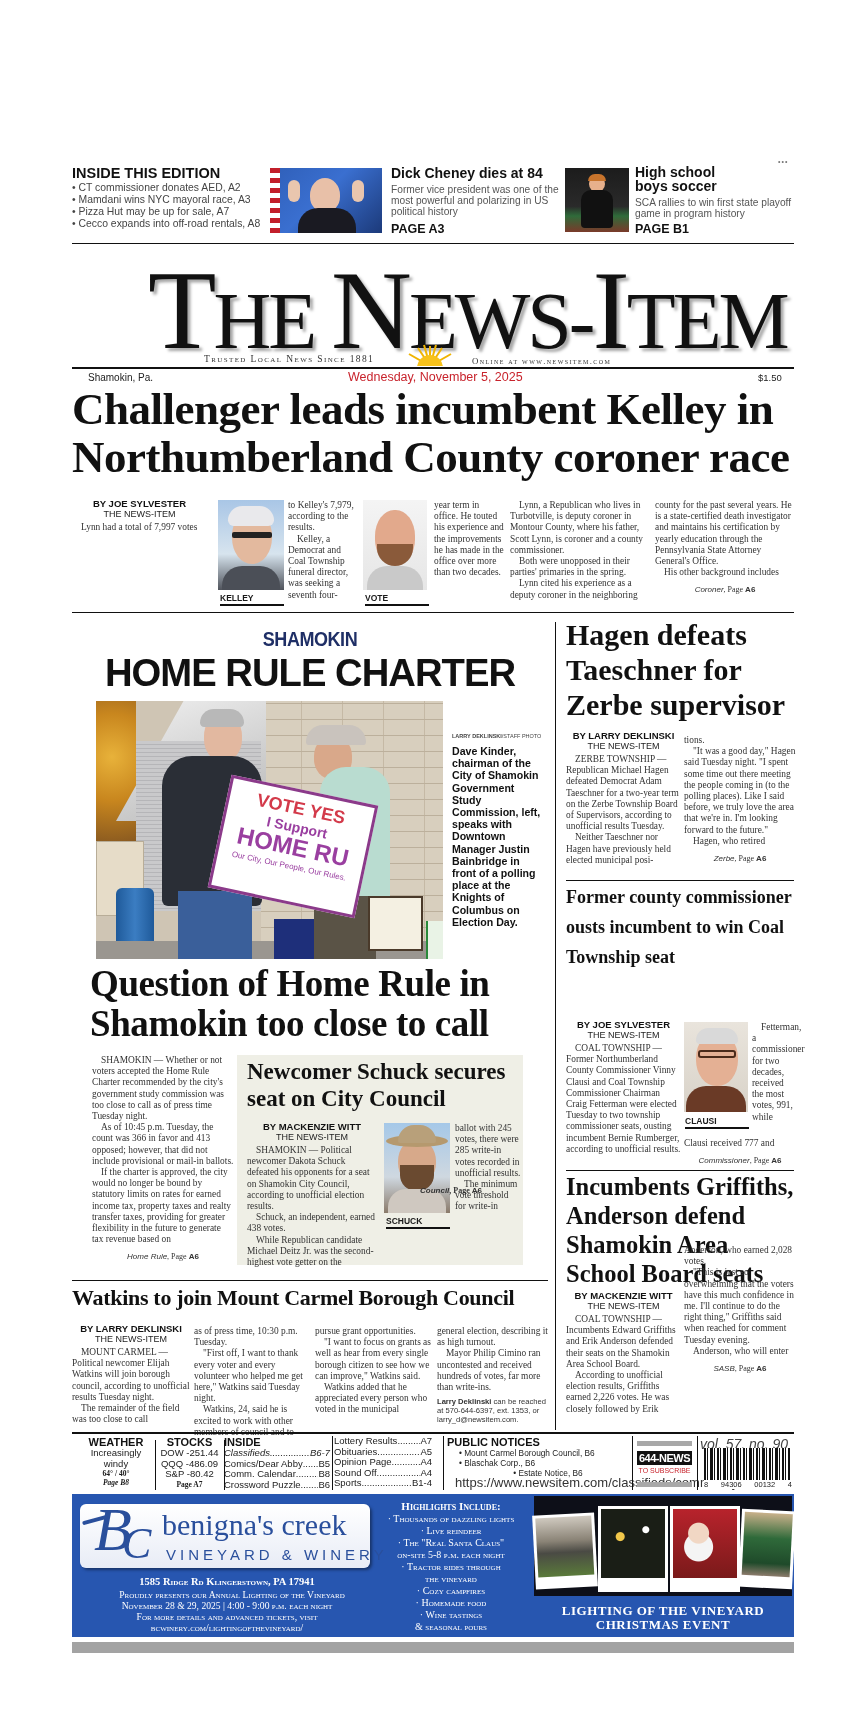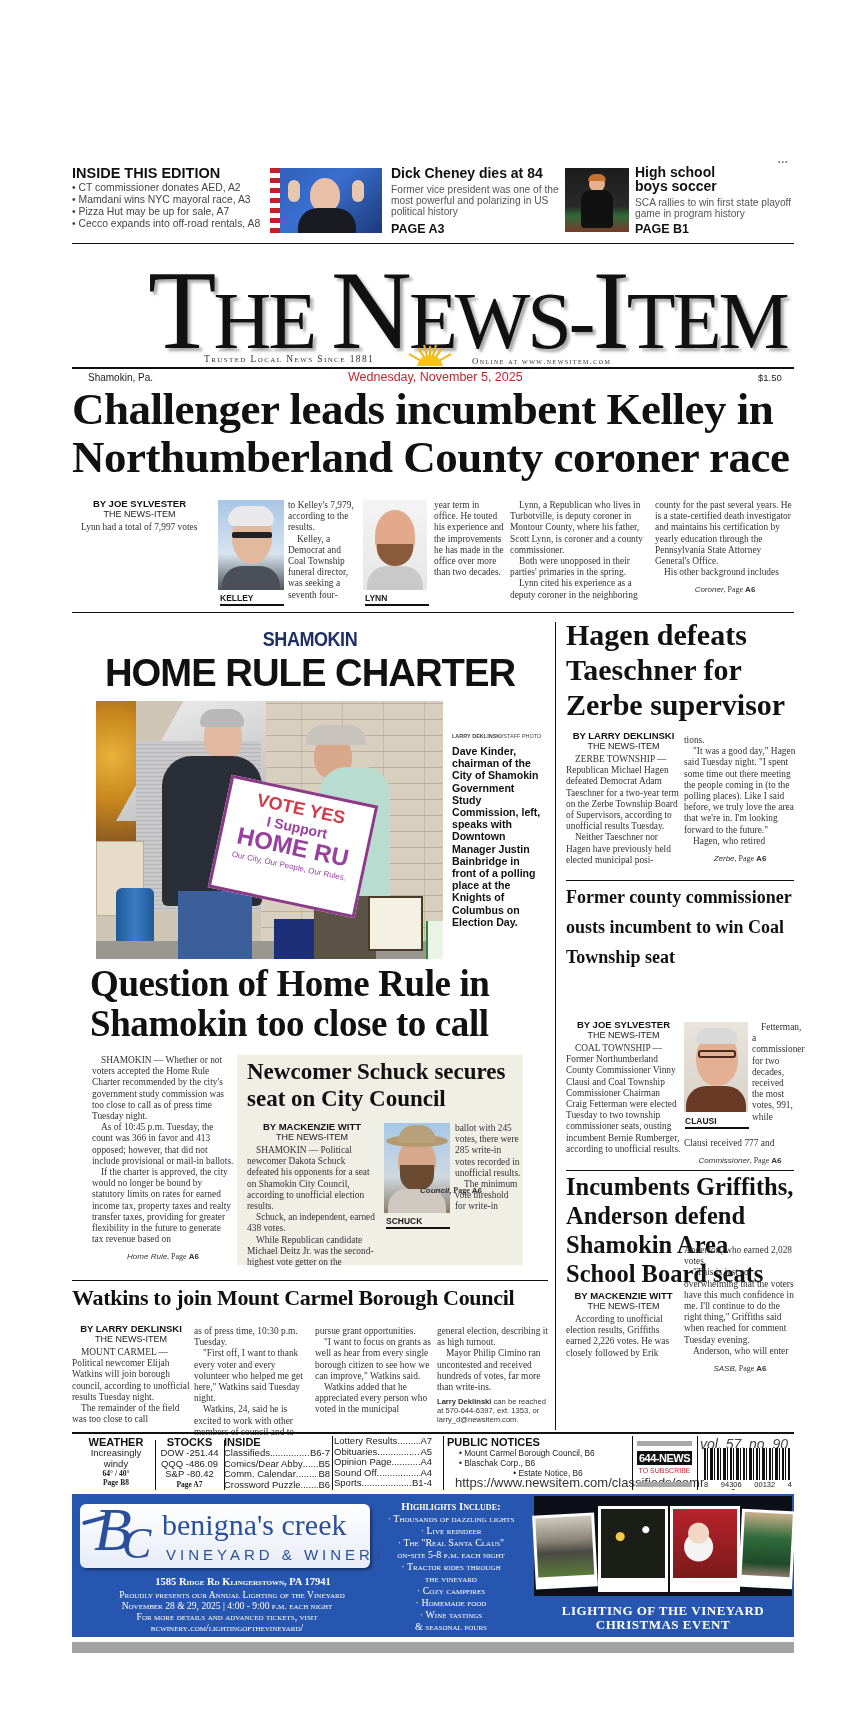--- a/index.html
+++ b/index.html
@@ -126,21 +126,21 @@
 <div class="abs body-text" style="left:288px; top:500px; width:68px;">
   <p class="noind">to Kelley's 7,979, according to the results.</p>
   <p>Kelley, a Democrat and Coal Township funeral director, was seeking a seventh four-</p>
 </div>
 
 <div class="photo" style="left:363px; top:500px; width:64px; height:90px; background:linear-gradient(180deg,#f4f4f4 0%,#e6e6e6 100%);">
   <div class="abs" style="left:12px; top:10px; width:40px; height:54px; border-radius:48% 48% 45% 45%; background:#e2a98c;"></div>
   <div class="abs" style="left:14px; top:44px; width:36px; height:22px; border-radius:0 0 18px 18px; background:#8a5a3a;"></div>
   <div class="abs" style="left:4px; top:66px; width:56px; height:30px; border-radius:20px 20px 0 0; background:#c9c9c9;"></div>
 </div>
-<div class="abs caption-tag" style="left:365px; top:591px; width:64px;">LYNN</div>
+<div class="abs caption-tag" style="left:365px; top:591px; width:64px;">VOTE</div>
 
 <div class="abs body-text" style="left:434px; top:500px; width:70px;">
   <p class="noind">year term in office. He touted his experience and the improvements he has made in the office over more than two decades.</p>
 </div>
 <div class="abs body-text" style="left:510px; top:500px; width:135px;">
   <p>Lynn, a Republican who lives in Turbotville, is deputy coroner in Montour County, where his father, Scott Lynn, is coroner and a county commissioner.</p>
   <p>Both were unopposed in their parties' primaries in the spring.</p>
   <p>Lynn cited his experience as a deputy coroner in the neighboring</p>
 </div>
 <div class="abs body-text" style="left:655px; top:500px; width:140px;">
@@ -271,20 +271,21 @@
   <p class="noind">Clausi received 777 and</p>
   <div class="jump"><i>Commissioner</i>, <span>Page</span> <b>A6</b></div>
 </div>
 <div class="hr" style="left:566px; top:1170px; width:228px; height:1px;"></div>
 
 <div class="abs hed" style="left:566px; top:1172px; width:232px; font-size:24.5px; line-height:29px;">Incumbents Griffiths, Anderson defend Shamokin Area School Board seats</div>
 <div class="abs" style="left:566px; top:1290px; width:115px;">
   <div class="byline">BY MACKENZIE WITT</div>
   <div class="byline-org">THE NEWS-ITEM</div>
   <div class="body-text">
+    <p>COAL TOWNSHIP — Incumbents Edward Griffiths and Erik Anderson defended their seats on the Shamokin Area School Board.</p>
     <p>According to unofficial election results, Griffiths earned 2,226 votes. He was closely followed by Erik</p>
   </div>
 </div>
 <div class="abs body-text" style="left:684px; top:1245px; width:112px;">
   <p class="noind">Anderson, who earned 2,028 votes.</p>
   <p>"This is just so overwhelming that the voters have this much confidence in me. I'll continue to do the right thing," Griffiths said when reached for comment Tuesday evening.</p>
   <p>Anderson, who will enter</p>
   <div class="jump"><i>SASB</i>, <span>Page</span> <b>A6</b></div>
 </div>
 
@@ -314,36 +315,36 @@
   <div class="sans" style="font-size:7.6px; line-height:9px; margin-top:4px; color:#333;"><b>Larry Deklinski</b><span> can be reached at 570-644-6397, ext. 1353, or larry_d@newsitem.com.</span></div>
 </div>
 
 <div class="hr" style="left:72px; top:1432px; width:722px; height:1.5px;"></div>
 
 <div class="abs" style="left:80px; top:1436px; width:72px; text-align:center;">
   <div class="idx-h">WEATHER</div>
   <div class="idx-t">Increasingly</div>
   <div class="idx-t">windy</div>
   <div class="serif" style="font-size:7.5px; font-weight:bold;">64° / 40°</div>
-  <div class="serif" style="font-size:7.5px; font-weight:bold;">Page B8</div>
+  <div class="serif" style="font-size:7.5px; font-weight:bold;font-style:italic;">Page B8</div>
 </div>
 <div class="vr" style="left:155px; top:1440px; width:1px; height:50px;"></div>
 
 <div class="abs" style="left:157px; top:1436px; width:65px; text-align:center;">
   <div class="idx-h">STOCKS</div>
   <div class="idx-t">DOW -251.44</div>
   <div class="idx-t">QQQ -486.09</div>
   <div class="idx-t">S&amp;P -80.42</div>
   <div class="serif" style="font-size:7.5px; font-weight:bold;">Page A7</div>
 </div>
 <div class="vr" style="left:224px; top:1440px; width:1px; height:50px;"></div>
 
 <div class="abs" style="left:224px; top:1436px; width:106px;">
   <div class="idx-h">INSIDE</div>
-  <div class="idx-t" style="display:flex;">
+  <div class="idx-t" style="display:flex;font-style:italic;">
       <span>Classifieds</span>
       <span style="flex:1; overflow:hidden; white-space:nowrap;">..........................</span>
       <span>B6-7</span>
     </div>
   <div class="idx-t" style="display:flex;">
       <span>Comics/Dear Abby</span>
       <span style="flex:1; overflow:hidden; white-space:nowrap;">..........................</span>
       <span>B5</span>
     </div>
   <div class="idx-t" style="display:flex;">
@@ -416,21 +417,21 @@
 
 <div class="abs ad" style="left:72px; top:1494px; width:722px; height:143px;"></div>
 
 <div class="abs" style="left:80px; top:1504px; width:290px; height:64px; background:linear-gradient(180deg,#ffffff,#e8ecf6); border-radius:6px; box-shadow:2px 2px 3px rgba(0,0,0,0.4);">
   <div class="abs serif" style="left:14px; top:-6px; font-size:62px; color:#2a4f9c; font-style:italic; line-height:1;">B</div>
   <div class="abs serif" style="left:42px; top:18px; font-size:44px; color:#2a4f9c; font-style:italic; line-height:1;">C</div>
   <div class="abs" style="left:2px; top:14px; width:26px; height:4px; background:#2a4f9c; transform:rotate(-15deg); border-radius:2px;"></div>
   <div class="abs serif" style="left:82px; top:4px; font-size:30px; color:#2a4f9c; white-space:nowrap;">benigna's creek</div>
   <div class="abs sans" style="left:86px; top:42px; font-size:15px; letter-spacing:4px; color:#2a4f9c; white-space:nowrap;">VINEYARD &amp; WINERY</div>
 </div>
-<div class="abs ad-sc" style="left:84px; top:1576px; width:310px; font-size:10.5px; font-weight:bold;padding-left:8px;">1585 Ridge Rd Klingerstown, PA 17941</div>
+<div class="abs ad-sc" style="left:68px; top:1576px; width:310px; font-size:10.5px; font-weight:bold;padding-left:8px;">1585 Ridge Rd Klingerstown, PA 17941</div>
 <div class="abs ad-sc" style="left:72px; top:1590px; width:310px; font-size:9.6px; line-height:10.5px;padding-left:10px;">Proudly presents our Annual Lighting of the Vineyard</div>
 <div class="abs ad-sc" style="left:72px; top:1601px; width:310px; font-size:9.6px; line-height:10.5px;">November 28 &amp; 29, 2025 | 4:00 - 9:00 p.m. each night</div>
 <div class="abs ad-sc" style="left:72px; top:1612px; width:310px; font-size:9.6px; line-height:10.5px;">For more details and advanced tickets, visit</div>
 <div class="abs ad-sc" style="left:72px; top:1623px; width:310px; font-size:9.6px; line-height:10.5px;">bcwinery.com/lightingofthevineyard/</div>
 
 <div class="abs" style="left:376px; top:1500px; width:150px;">
   <div class="ad-sc" style="font-weight:bold; font-size:11px; line-height:13px;">Highlights Include:</div>
   <div class="ad-sc" style="font-size:10px; line-height:12px;">· Thousands of dazzling lights</div>
   <div class="ad-sc" style="font-size:10px; line-height:12px;">· Live reindeer</div>
   <div class="ad-sc" style="font-size:10px; line-height:12px;">· The "Real Santa Claus"</div>

